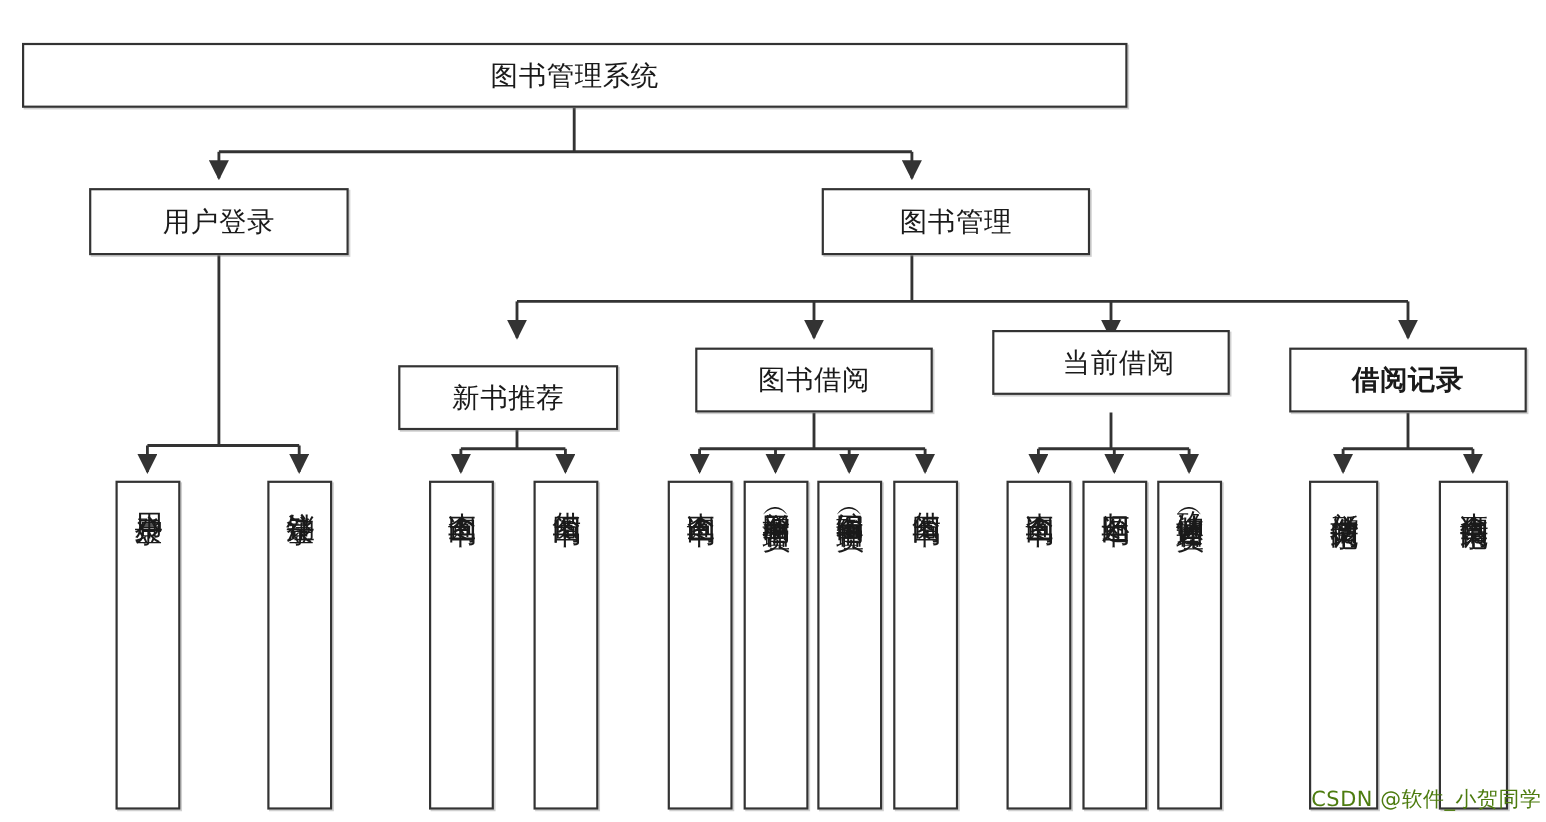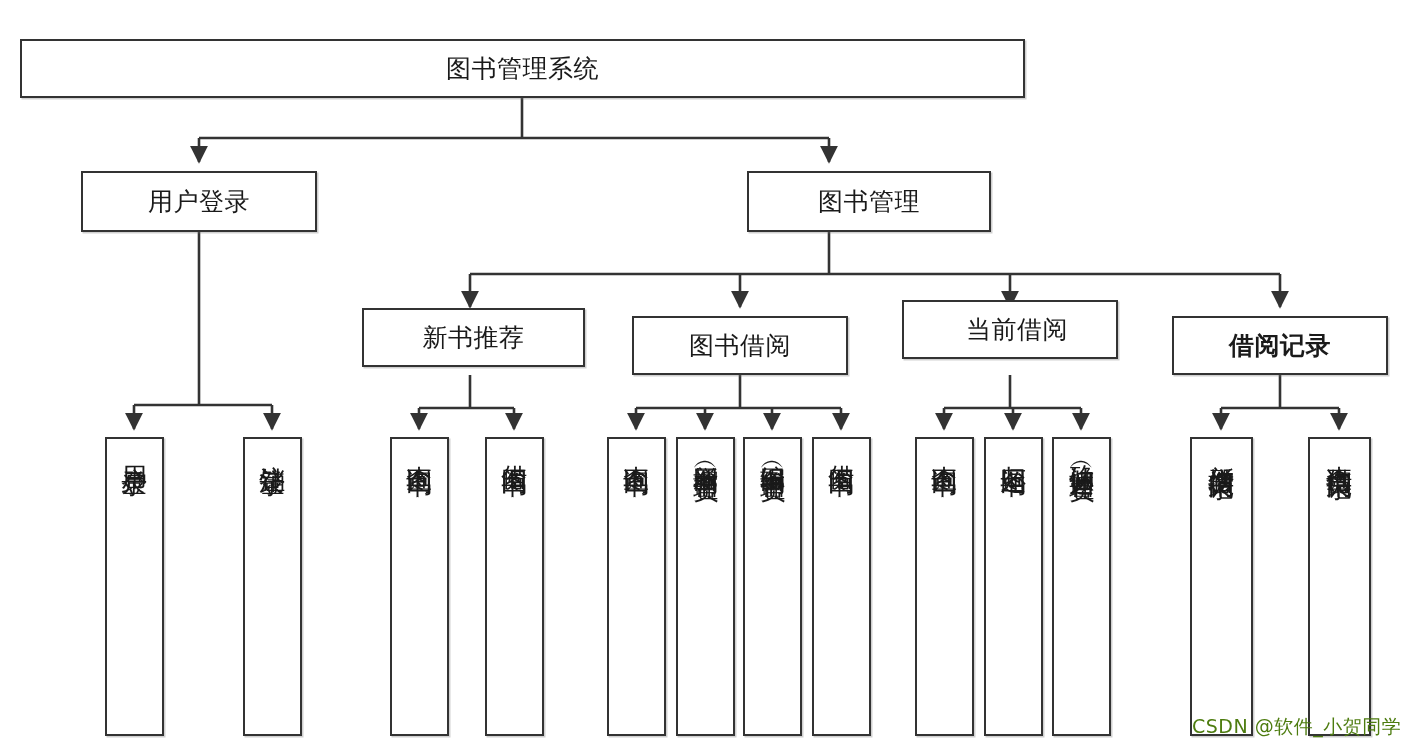--- a/index.html
+++ b/index.html
@@ -131,21 +131,21 @@
     <span class="label">图书管理系统</span>
   </div>
 
   <div class="node h" style="left:81px; top:171px; width:236px; height:61px;">
     <span class="label">用户登录</span>
   </div>
   <div class="node h" style="left:711px; top:171px; width:244px; height:61px;margin-left:36px;">
     <span class="label">图书管理</span>
   </div>
 
-  <div class="node h" style="left:362px; top:308px; width:223px; height:59px;">
+  <div class="node h" style="left:362px; top:332px; width:200px; height:59px;">
     <span class="label">新书推荐</span>
   </div>
   <div class="node h" style="left:632px; top:316px; width:216px; height:59px;align-items:center;">
     <span class="label">图书借阅</span>
   </div>
   <div class="node h" style="left:902px; top:300px; width:216px; height:59px;padding-left:14px;">
     <span class="label">当前借阅</span>
   </div>
   <div class="node h" style="left:1172px; top:316px; width:216px; height:59px;font-weight:bold;">
     <span class="label">借阅记录</span>

